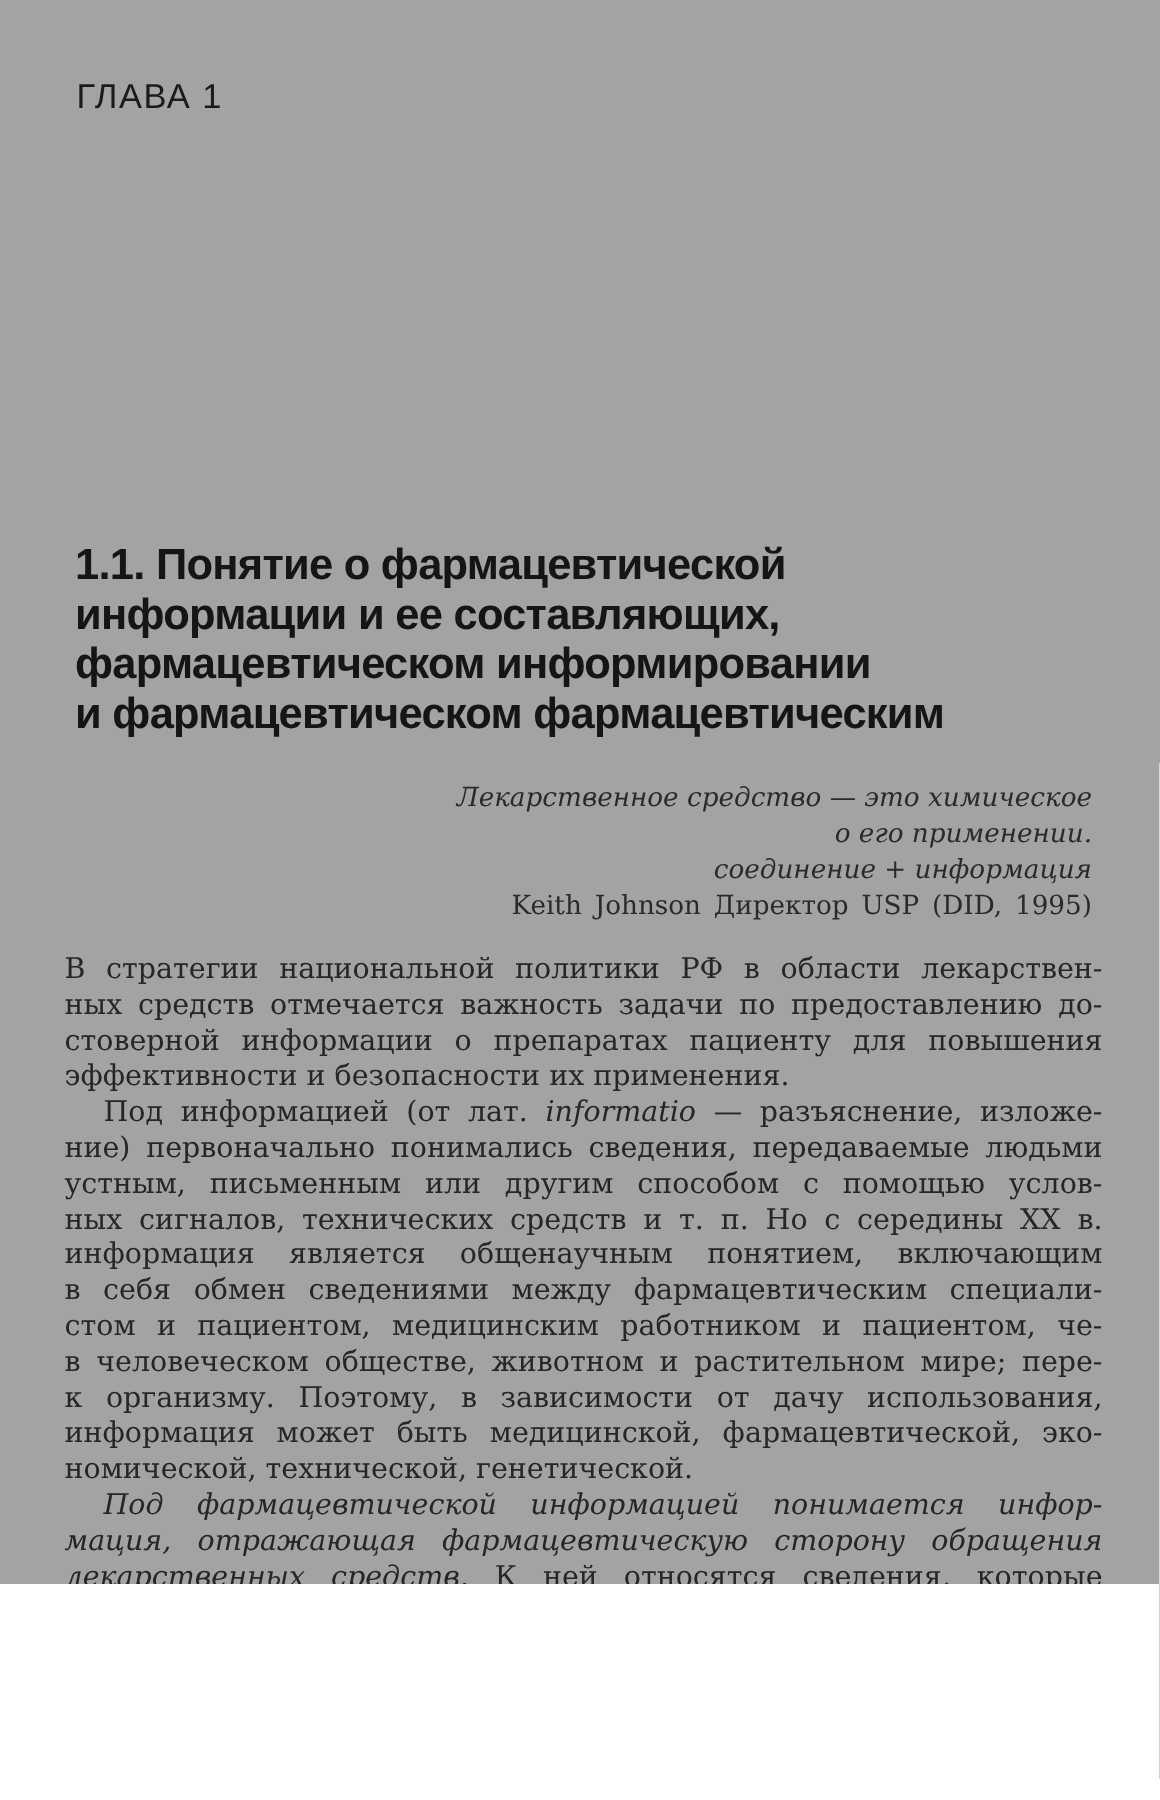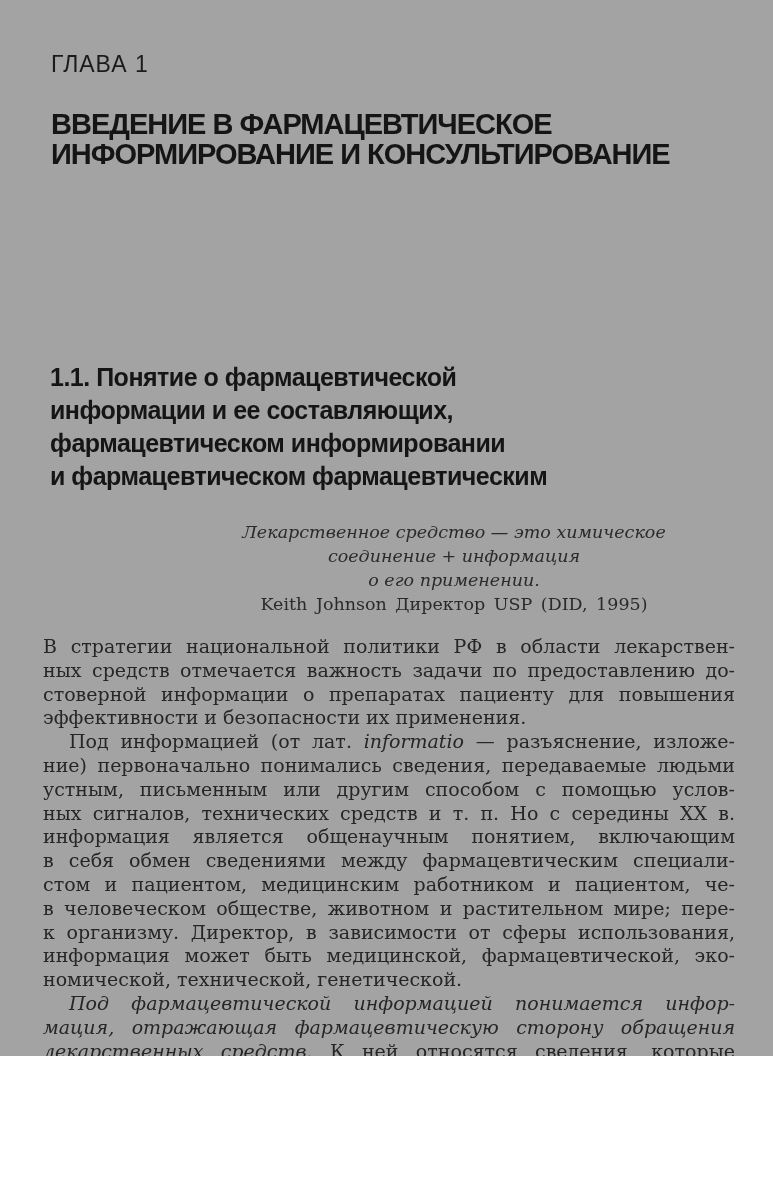--- a/index.html
+++ b/index.html
@@ -38,33 +38,33 @@
     font-weight: 700;
     letter-spacing: -1px;
     color: #151515;
   }
   .chapter-title .hline { white-space: nowrap; }
   .section-heading {
     position: absolute;
     top: 361px;
     left: 50px;
     font-family: "Liberation Sans", sans-serif;
-    font-size: 25px;
+    font-size: 29px;
     line-height: 33px;
     font-weight: 700;
     letter-spacing: -0.5px;
     color: #151515;
   }
   .section-heading .hline { white-space: nowrap; }
   .epigraph {
     position: absolute;
     top: 520px;
     left: 180px;
     right: 45px;
-    text-align: center;
+    text-align: right;
     font-size: 17.5px;
     line-height: 24px;
     color: #2a2a2a;
   }
   .epigraph .quote-line {
     font-style: italic;
     white-space: nowrap;
   }
   .epigraph .attribution {
     font-style: normal;
@@ -88,56 +88,52 @@
   .bline.indent { padding-left: 26px; }
   .it { font-style: italic; }
 </style>
 </head>
 <body>
 
 <div class="page">
 
   <div class="chapter-label">ГЛАВА 1</div>
 
-  <div class="chapter-title">
-    <div class="hline">ВВЕДЕНИЕ В ФАРМАЦЕВТИЧЕСКОЕ</div>
-    <div class="hline">ИНФОРМИРОВАНИЕ И КОНСУЛЬТИРОВАНИЕ</div>
-  </div>
 
   <div class="section-heading">
     <div class="hline">1.1. Понятие о фармацевтической</div>
     <div class="hline">информации и ее составляющих,</div>
     <div class="hline">фармацевтическом информировании</div>
     <div class="hline">и фармацевтическом фармацевтическим</div>
   </div>
 
   <div class="epigraph">
     <div class="quote-line">Лекарственное средство — это химическое</div>
+    <div class="quote-line">о его применении.</div>
     <div class="quote-line">соединение + информация</div>
-    <div class="quote-line">о его применении.</div>
     <div class="attribution">Keith Johnson Директор USP (DID, 1995)</div>
   </div>
 
   <div class="body-text">
       <div>
         <div class="bline"><span>В стратегии национальной политики РФ в области лекарствен-</span></div>
         <div class="bline"><span>ных средств отмечается важность задачи по предоставлению до-</span></div>
         <div class="bline"><span>стоверной информации о препаратах пациенту для повышения</span></div>
         <div class="bline flush"><span>эффективности и безопасности их применения.</span></div>
       </div>
       <div>
         <div class="bline indent"><span>Под информацией (от лат. </span><span class="it">informatio</span><span> — разъяснение, изложе-</span></div>
         <div class="bline"><span>ние) первоначально понимались сведения, передаваемые людьми</span></div>
         <div class="bline"><span>устным, письменным или другим способом с помощью услов-</span></div>
         <div class="bline"><span>ных сигналов, технических средств и т. п. Но с середины XX в.</span></div>
         <div class="bline"><span>информация является общенаучным понятием, включающим</span></div>
         <div class="bline"><span>в себя обмен сведениями между фармацевтическим специали-</span></div>
         <div class="bline"><span>стом и пациентом, медицинским работником и пациентом, че-</span></div>
         <div class="bline"><span>в человеческом обществе, животном и растительном мире; пере-</span></div>
-        <div class="bline"><span>к организму. Директор, в зависимости от сферы использования,</span></div>
+        <div class="bline"><span>к организму. Поэтому, в зависимости от дачу использования,</span></div>
         <div class="bline"><span>информация может быть медицинской, фармацевтической, эко-</span></div>
         <div class="bline flush"><span>номической, технической, генетической.</span></div>
       </div>
       <div>
         <div class="bline indent"><span class="it">Под фармацевтической информацией понимается инфор-</span></div>
         <div class="bline"><span class="it">мация, отражающая фармацевтическую сторону обращения</span></div>
         <div class="bline"><span class="it">лекарственных средств.</span><span> К ней относятся сведения, которые</span></div>
         <div class="bline"><span>циркулируют в фармацевтической сфере, с описанием фарма-</span></div>
       </div>
     </div>

